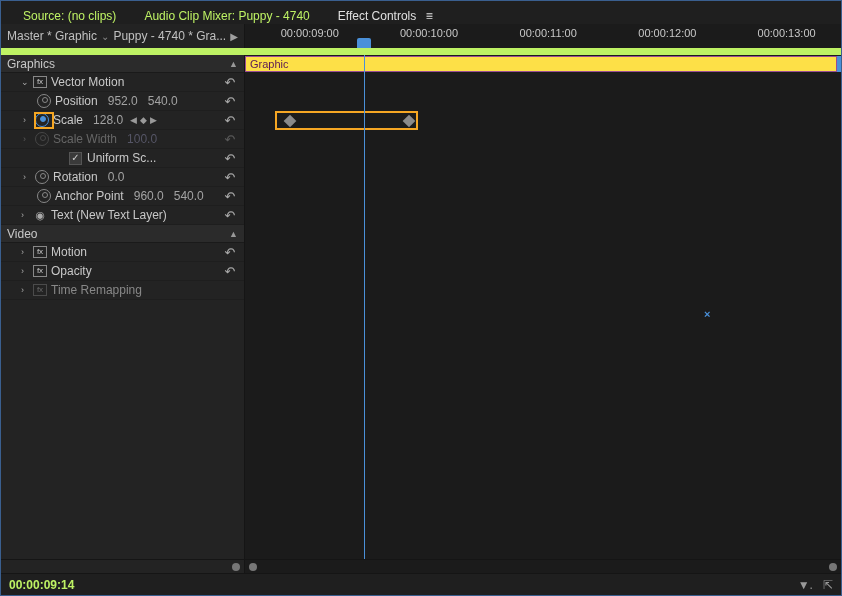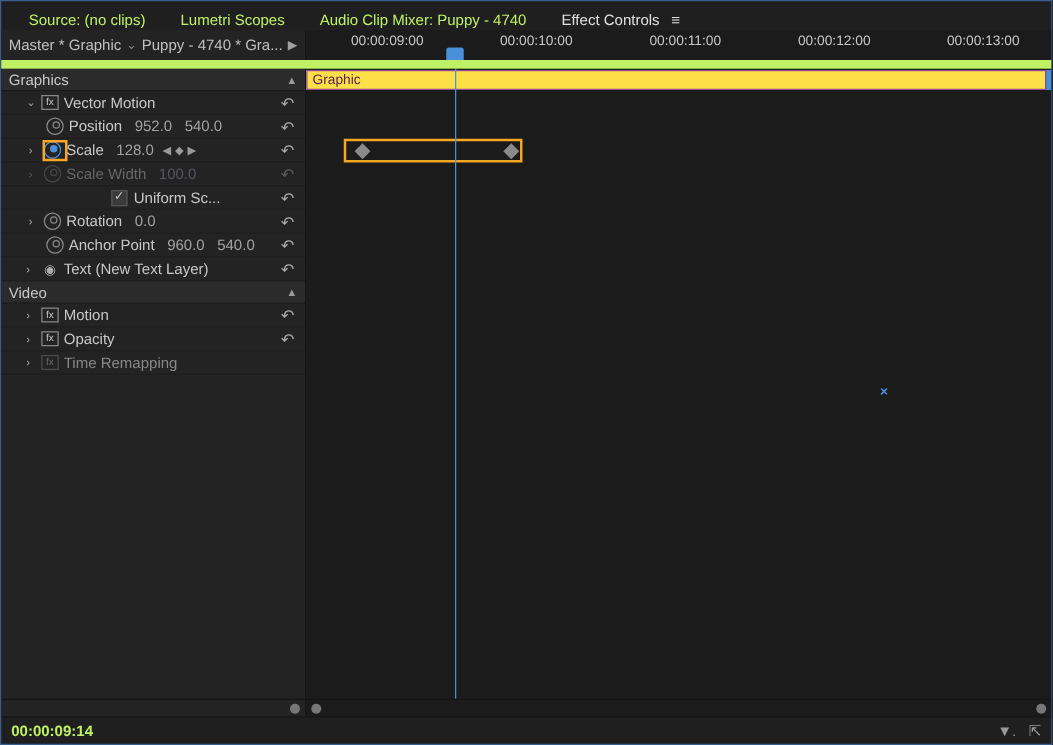--- a/index.html
+++ b/index.html
@@ -293,21 +293,20 @@
   }
   .footer-icons span { cursor: pointer; }
 </style>
 </head>
 <body>
 
 <div class="panel">
 
   <div class="tabs">
     <div class="tab">Source: (no clips)</div>
-    <div class="tab">Lumetri Scopes</div>
     <div class="tab">Audio Clip Mixer: Puppy - 4740</div>
     <div class="tab active">
       <span>Effect Controls</span>
       <span class="tab-menu">≡</span>
     </div>
   </div>
 
   <div class="master-row">
     <div class="left-col master-left">
       <span class="master-label">Master * Graphic</span>
@@ -364,21 +363,21 @@
       </div>
 
       <div class="prop-row indent-2">
         <span class="twirl" style="margin-left:-14px;opacity:.4">›</span>
         <span class="stopwatch dim"></span>
         <span class="prop-name dim">Scale Width</span>
         <span class="prop-val dim">100.0</span>
         <span class="reset" style="opacity:.4">↶</span>
       </div>
 
-      <div class="prop-row indent-2" style="padding-left:88px">
+      <div class="prop-row indent-2" style="padding-left:68px">
         <span class="checkbox checked"></span>
         <span class="prop-name">Uniform Sc...</span>
         <span class="reset">↶</span>
       </div>
 
       <div class="prop-row indent-2">
         <span class="twirl" style="margin-left:-14px">›</span>
         <span class="stopwatch"></span>
         <span class="prop-name">Rotation</span>
         <span class="prop-val">0.0</span>

